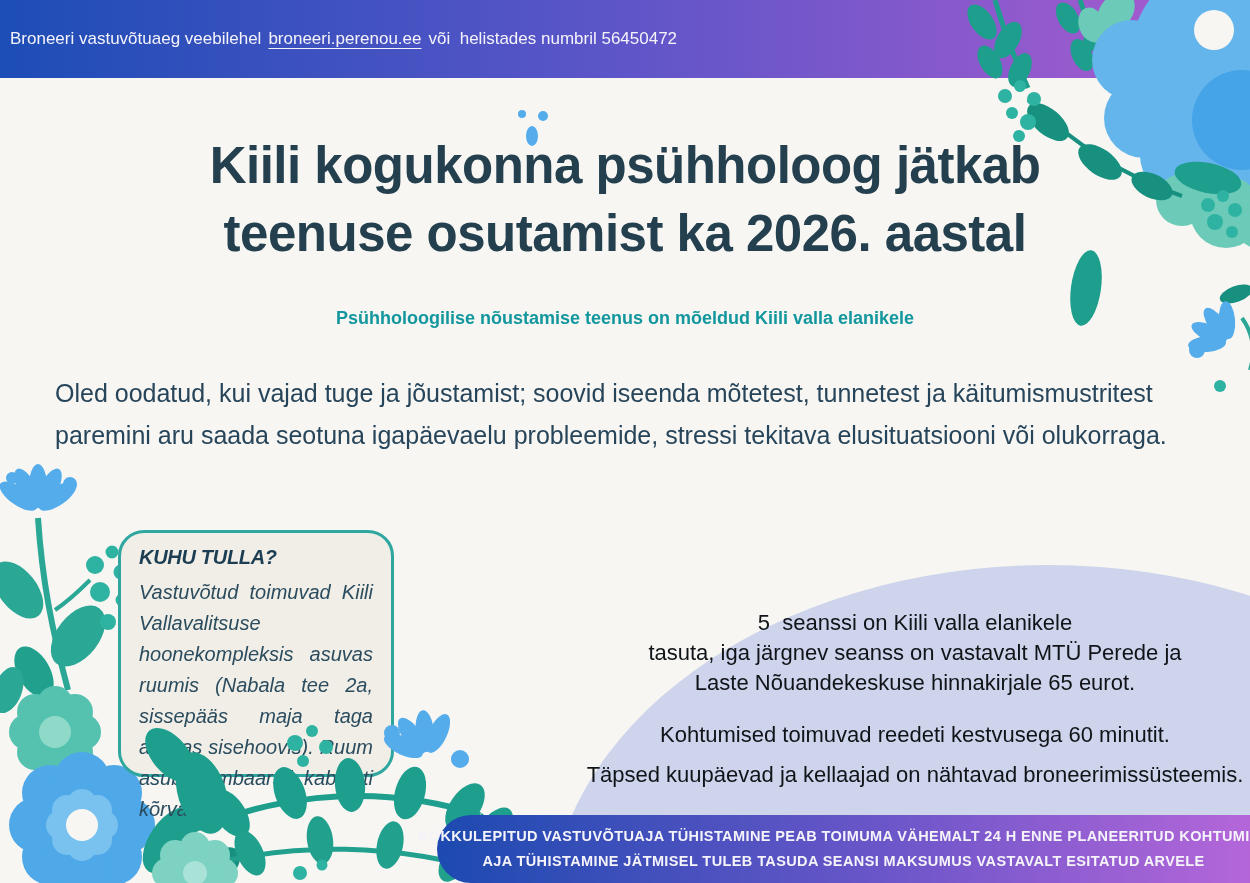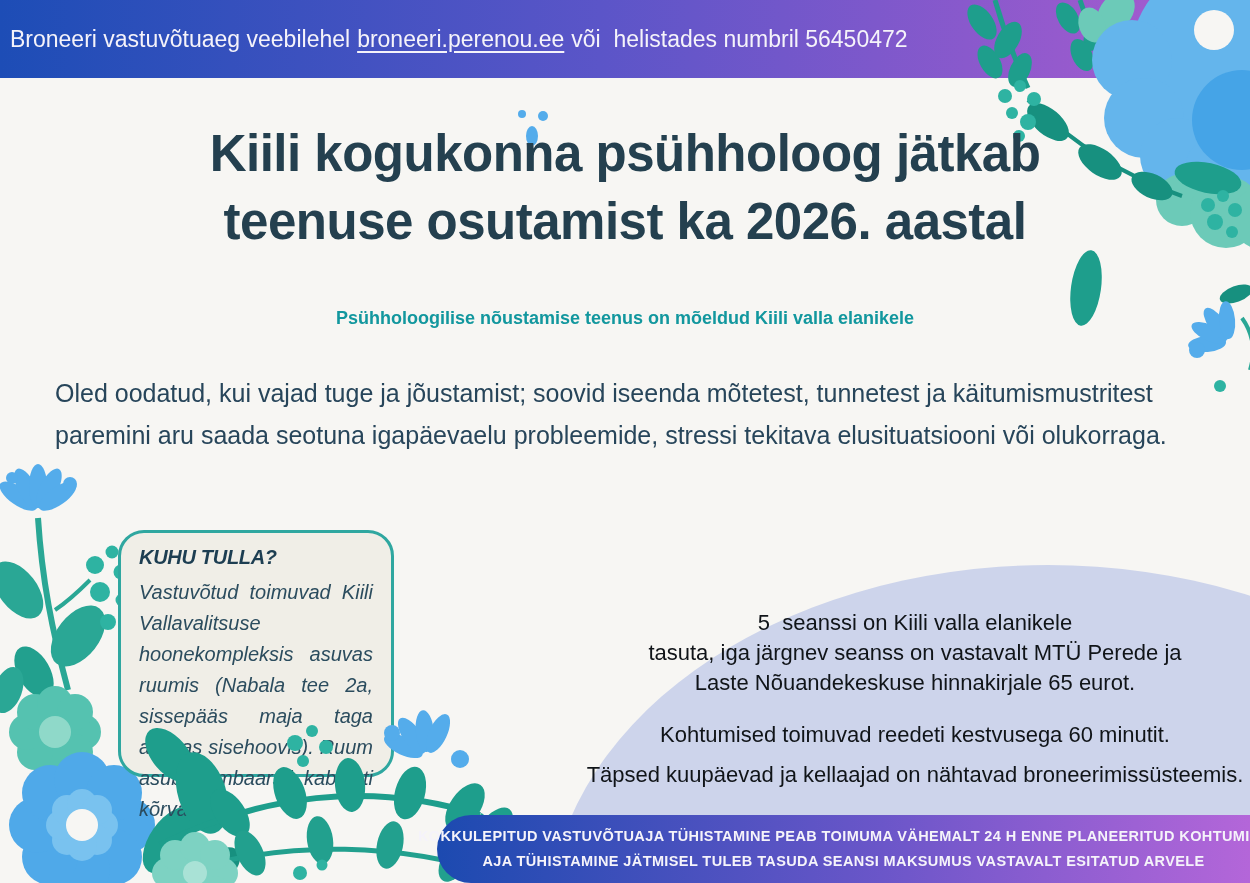--- a/index.html
+++ b/index.html
@@ -14,29 +14,29 @@
     width:1250px;height:883px;overflow:hidden;position:relative;
     background:var(--page-bg);
     font-family:"Liberation Sans", sans-serif;
   }
   .poster{position:absolute;inset:0;overflow:hidden;}
 
   .top-banner{
     position:absolute;left:0;top:0;width:1250px;height:78px;
     background:linear-gradient(90deg,var(--banner-blue) 0%,#5b55c8 48%,var(--banner-purple) 92%,#a55ed1 100%);
     display:flex;align-items:center;
-    color:var(--banner-text);font-size:23px;white-space:pre;
+    color:var(--banner-text);font-size:17px;white-space:pre;
     padding-left:10px;box-sizing:border-box;
   }
   .top-banner a{color:var(--banner-text);text-decoration:underline;text-underline-offset:4px;margin:0 7px;cursor:pointer;}
 
   .decor{position:absolute;pointer-events:none;}
 
   h1.title{
-    position:absolute;left:0;right:0;top:120px;margin:0;text-align:center;
+    position:absolute;left:0;right:0;top:132px;margin:0;text-align:center;
     color:var(--title-navy);font-size:51px;font-weight:700;letter-spacing:-0.5px;
   }
   h1.title div{line-height:68px;white-space:pre;}
 
   h2.subtitle{
     position:absolute;left:0;right:0;top:308px;margin:0;text-align:center;
     color:var(--teal);font-size:18px;font-weight:700;white-space:pre;
   }
 
   p.intro{

